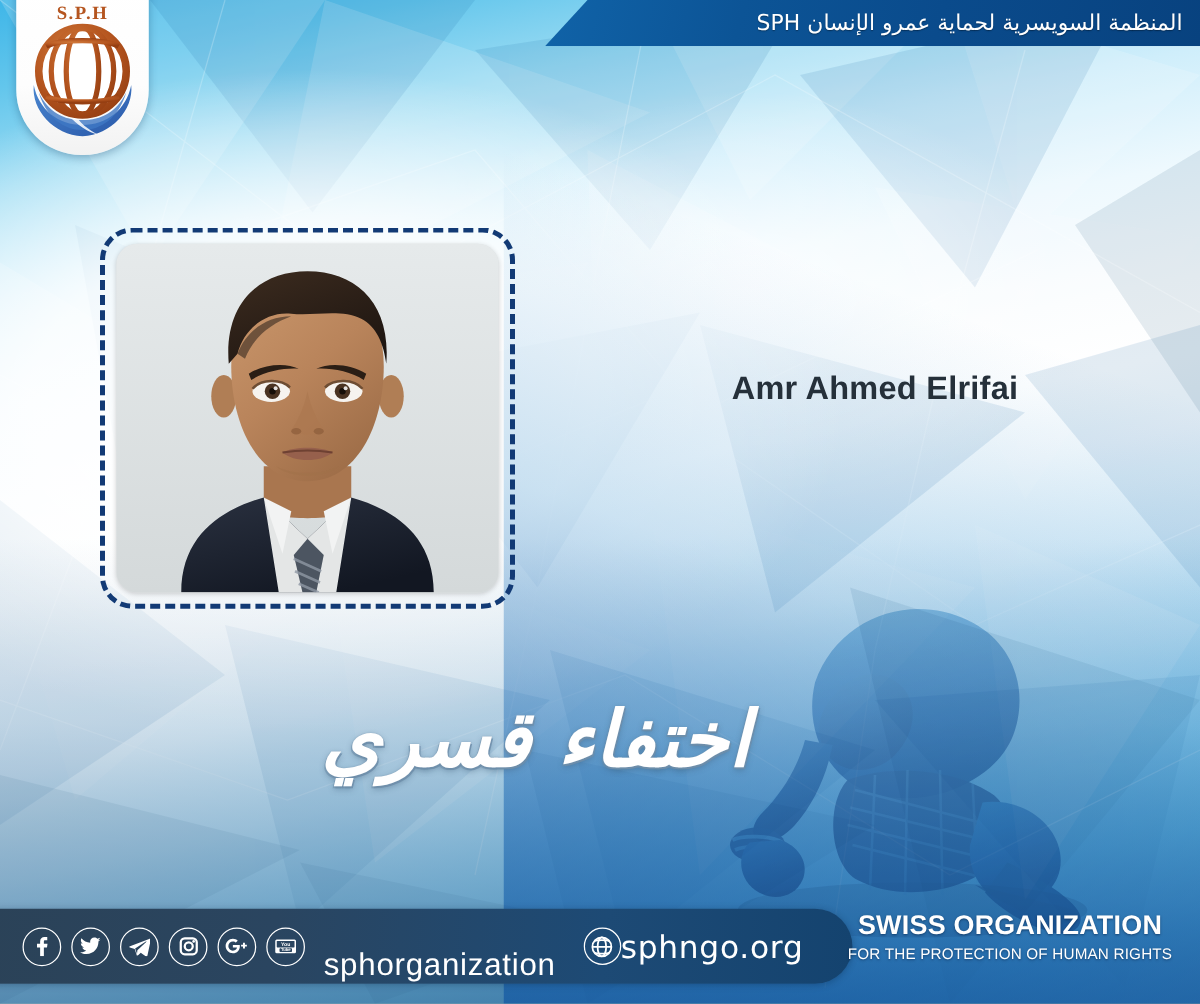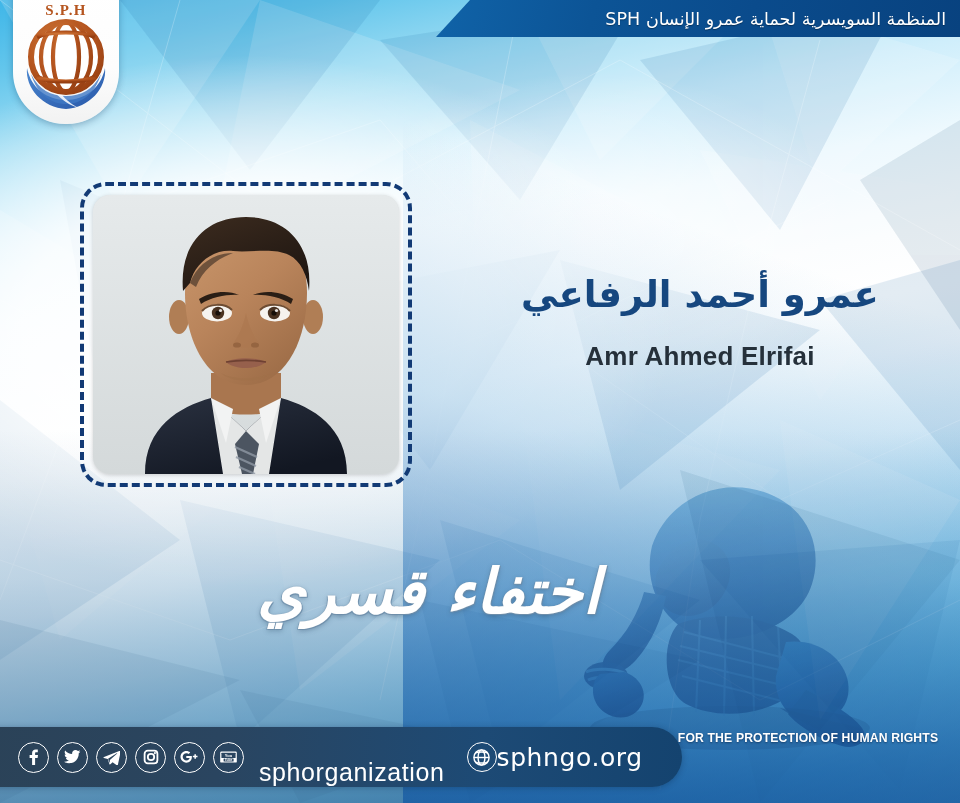--- a/index.html
+++ b/index.html
@@ -197,21 +197,21 @@
 
   .org-block {
     position:absolute; right:16px; top:728px; width:272px;
     text-align:center; color:#ffffff;
   }
   .org-line1 {
     font-size:21.5px; font-weight:bold; letter-spacing:.2px;
     text-shadow:0 1px 2px rgba(0,20,50,.5);
   }
   .org-line2 {
-    font-size:12.2px; font-weight:bold; letter-spacing:.15px;
+    font-size:12.2px; font-weight:normal; letter-spacing:.15px;
     margin-top:3px;
     text-shadow:0 1px 2px rgba(0,20,50,.5);
   }
 </style>
 </head>
 <body>
 
 <div id="poster">
 
   <div class="bg-base"></div>
@@ -434,21 +434,20 @@
 
         <path d="M133,167 C142,162 164,162 173,167 C164,175 142,175 133,167 Z" fill="#96604c"></path>
         <path d="M133,167 C145,165 161,165 173,167" stroke="#6e4132" stroke-width="1.6" fill="none"></path>
 
         <path d="M128,178 C140,185 166,185 178,178 C168,188 138,188 128,178 Z" fill="#a0704a" opacity=".45"></path>
       </svg>
     </div>
   </div>
 
   <div class="name-block">
-    <div class="name-ar">عمرو أحمد الرفاعي</div>
     <div class="name-en">Amr Ahmed Elrifai</div>
   </div>
 
   <div class="title-block">
     <div class="title-ar">اختفاء قسري</div>
   </div>
 
   <div class="footer-pill">
     <div class="social-row">
 
@@ -505,16 +504,17 @@
         <line x1="2" y1="10" x2="18" y2="10"></line>
         <path d="M3.6 5.2 C6 3.9 14 3.9 16.4 5.2"></path>
         <path d="M3.6 14.8 C6 16.1 14 16.1 16.4 14.8"></path>
       </svg>
     </div>
 
     <div class="site">sphngo.org</div>
   </div>
 
   <div class="org-block">
+    <div class="org-line1">SWISS ORGANIZATION</div>
     <div class="org-line2">FOR THE PROTECTION OF HUMAN RIGHTS</div>
   </div>
 
 </div>
 
 </body></html>

